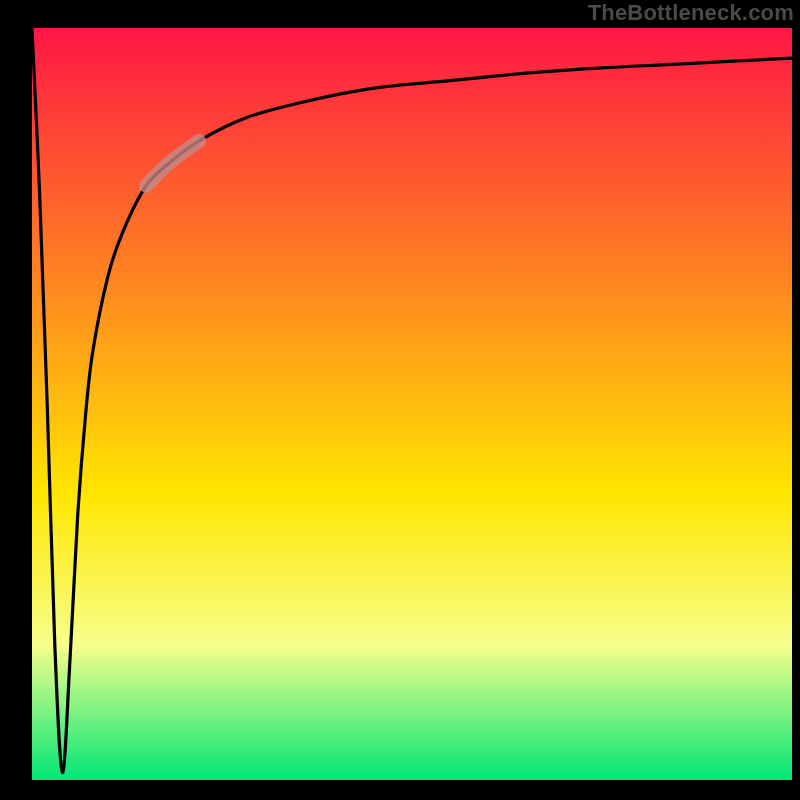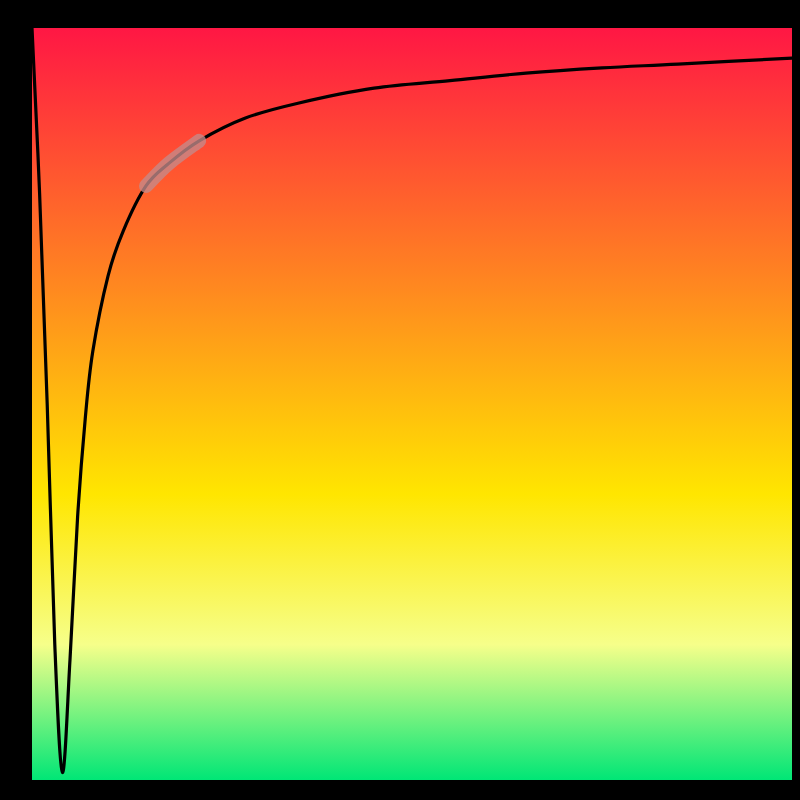--- a/index.html
+++ b/index.html
@@ -28,20 +28,21 @@
     user-select: none;
   }
   svg {
     display: block;
   }
 </style>
 </head>
 <body>
 
 <div class="chart-wrap">
+  <div class="watermark">TheBottleneck.com</div>
 
   <svg id="chart" width="800" height="800" viewBox="0 0 800 800" preserveAspectRatio="none">
     <defs>
       <linearGradient id="bg-grad" x1="0" y1="0" x2="0" y2="1">
         <stop id="g0" offset="0%" stop-color="#ff1744"></stop>
         <stop id="g1" offset="35%" stop-color="#ff8a1f"></stop>
         <stop id="g2" offset="62%" stop-color="#ffe600"></stop>
         <stop id="g3" offset="82%" stop-color="#f6ff8a"></stop>
         <stop id="g4" offset="100%" stop-color="#00e676"></stop>
       </linearGradient>

